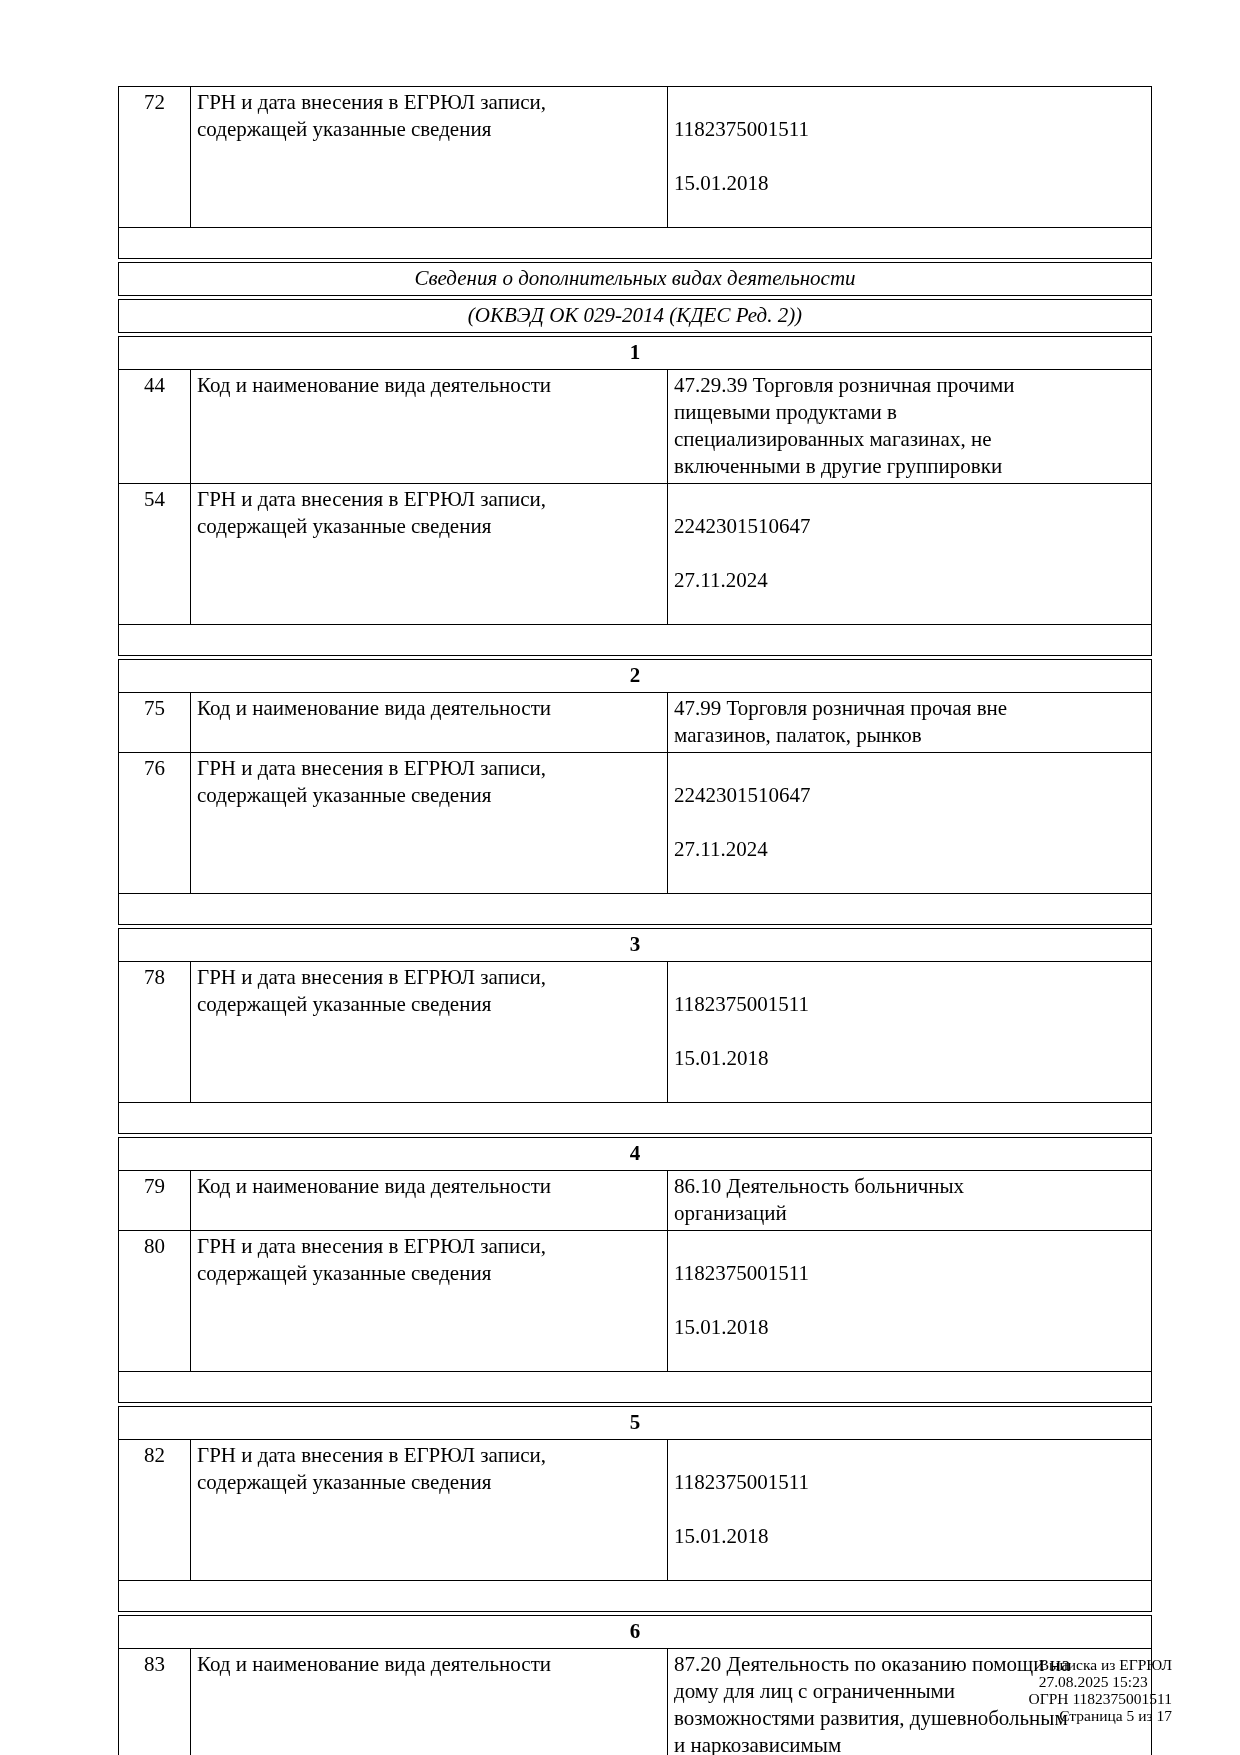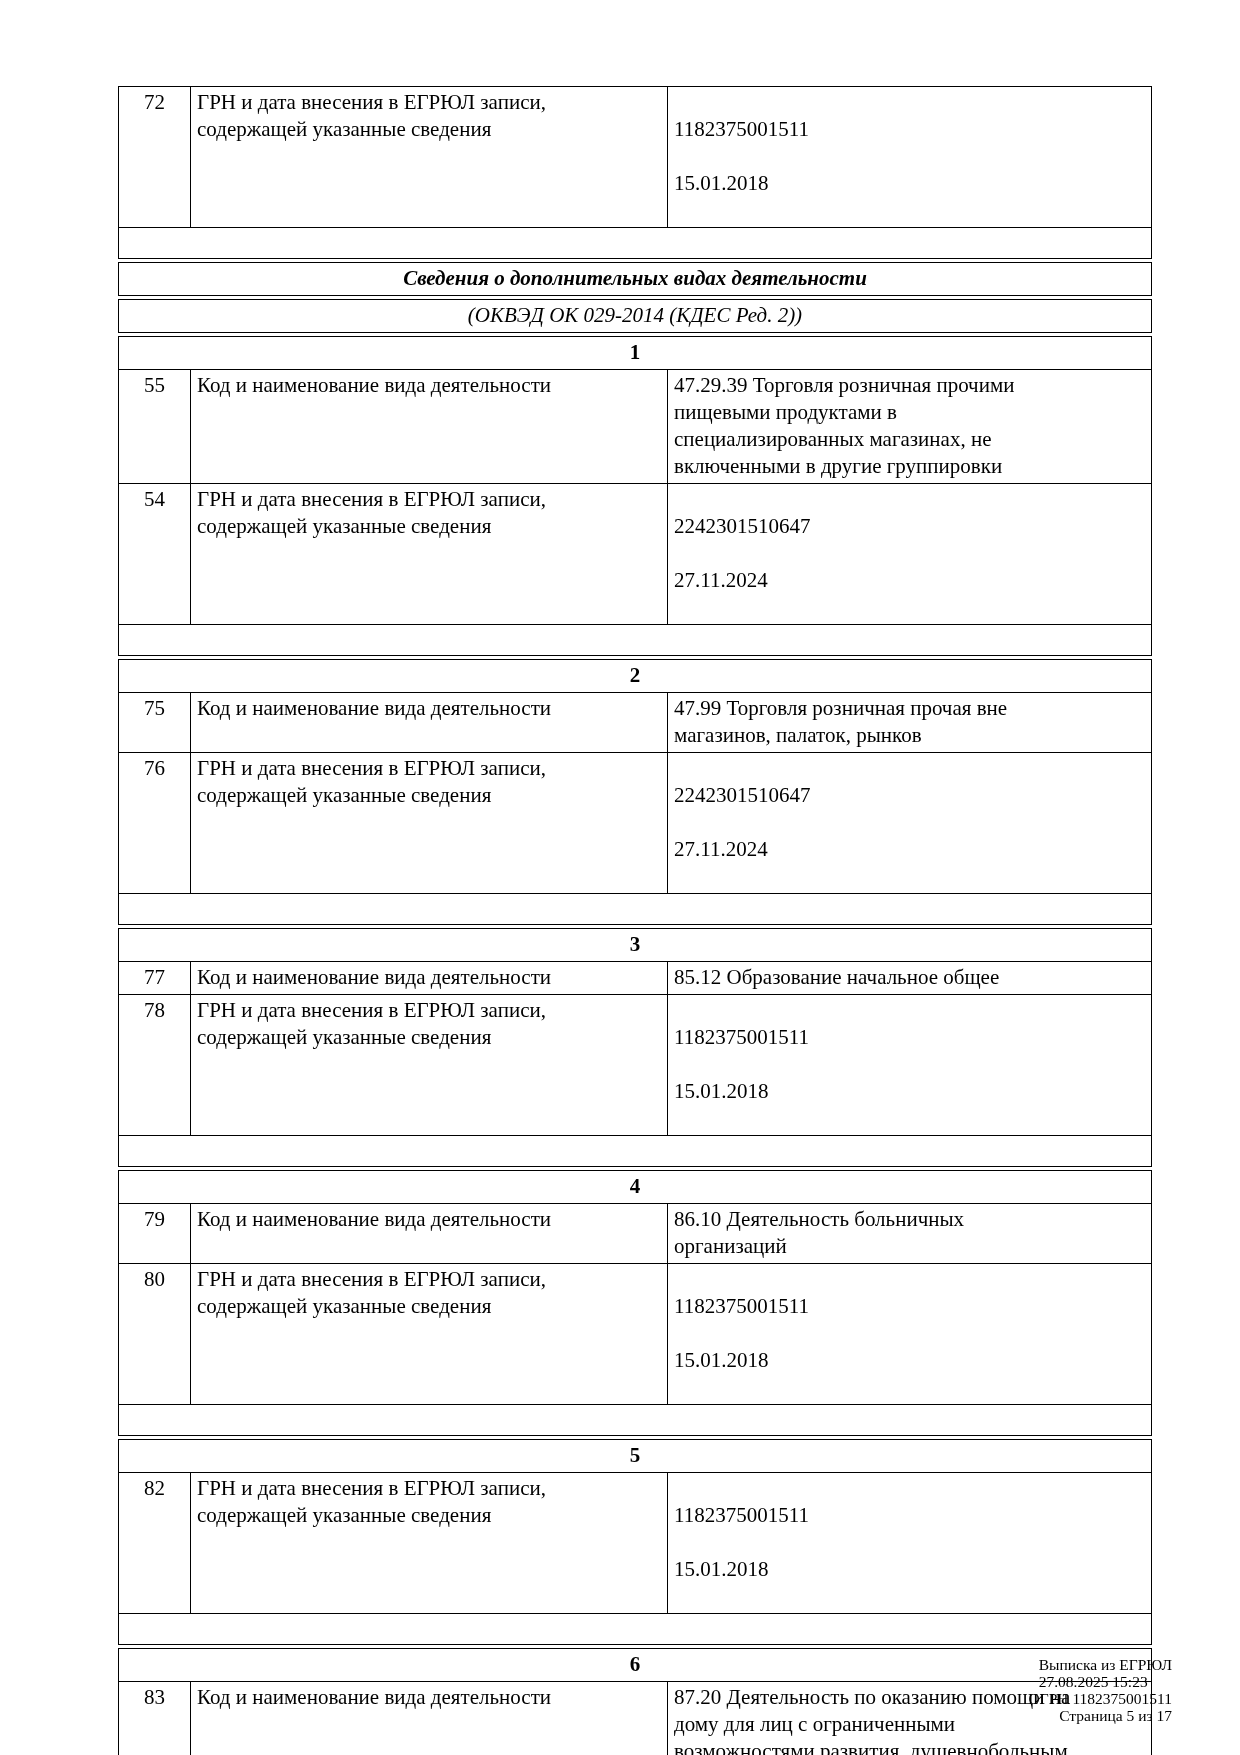--- a/index.html
+++ b/index.html
@@ -44,21 +44,21 @@
     padding-left: 2px;
     padding-right: 2px;
   }
   tr.index-row td {
     text-align: center;
     font-weight: bold;
     white-space: normal;
   }
   tr.title-row td {
     text-align: center;
-    font-weight: bold;
+    font-weight: normal;
     font-style: italic;
     white-space: normal;
   }
   tr.subtitle-row td {
     text-align: center;
     font-style: italic;
     white-space: normal;
   }
   tr.empty-row td {
     height: 31px;
@@ -128,21 +128,21 @@
       <colgroup>
           <col style="width:72px">
           <col style="width:477px">
           <col>
         </colgroup>
       <tbody>
           <tr class="index-row">
         <td colspan="3">1</td>
       </tr>
       <tr>
-        <td class="c1">55</td>
+        <td class="c1">44</td>
         <td class="c2">Код и наименование вида деятельности</td>
         <td class="c3">47.29.39 Торговля розничная прочими
 пищевыми продуктами в
 специализированных магазинах, не
 включенными в другие группировки</td>
       </tr>
       <tr>
         <td class="c1">54</td>
         <td class="c2">ГРН и дата внесения в ЕГРЮЛ записи,
 содержащей указанные сведения</td>
@@ -190,25 +190,20 @@
 
     <table class="doc">
       <colgroup>
           <col style="width:72px">
           <col style="width:477px">
           <col>
         </colgroup>
       <tbody>
           <tr class="index-row">
         <td colspan="3">3</td>
-      </tr>
-      <tr>
-        <td class="c1">77</td>
-        <td class="c2">Код и наименование вида деятельности</td>
-        <td class="c3">85.12 Образование начальное общее</td>
       </tr>
       <tr>
         <td class="c1">78</td>
         <td class="c2">ГРН и дата внесения в ЕГРЮЛ записи,
 содержащей указанные сведения</td>
         <td class="c3">
           <span class="grn-line">1182375001511</span>
           <span class="grn-line">15.01.2018</span>
         </td>
       </tr>

